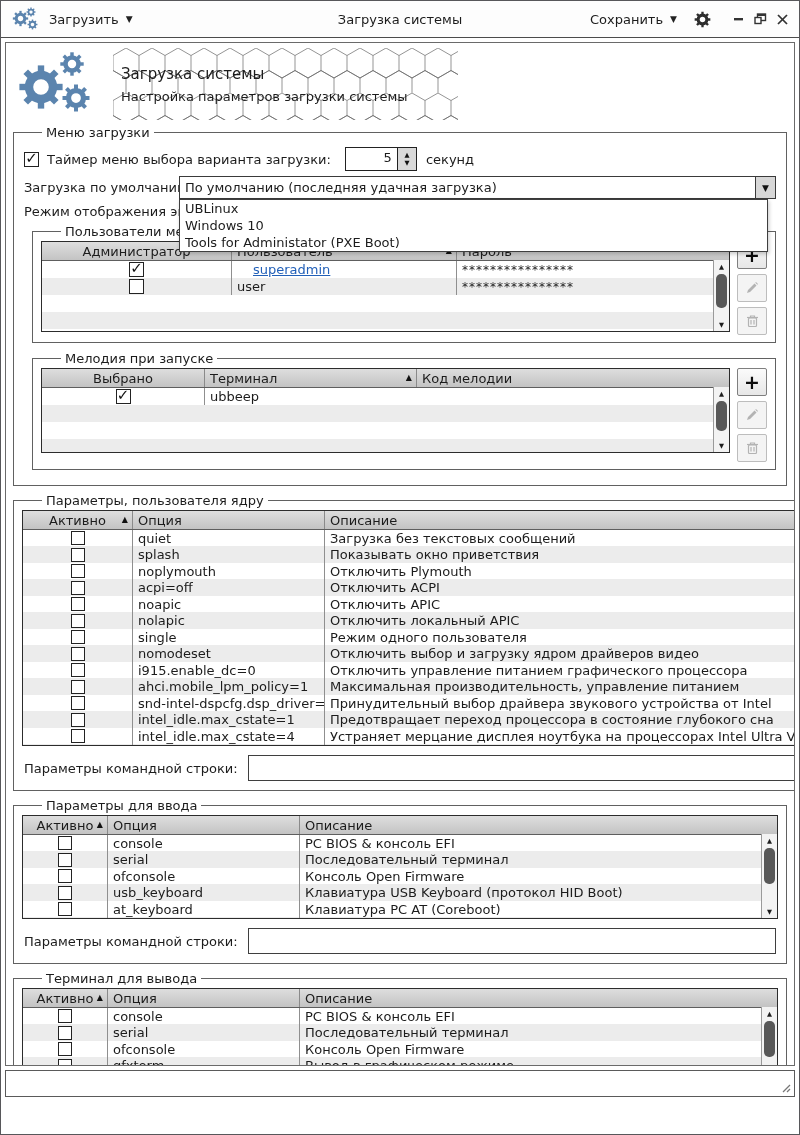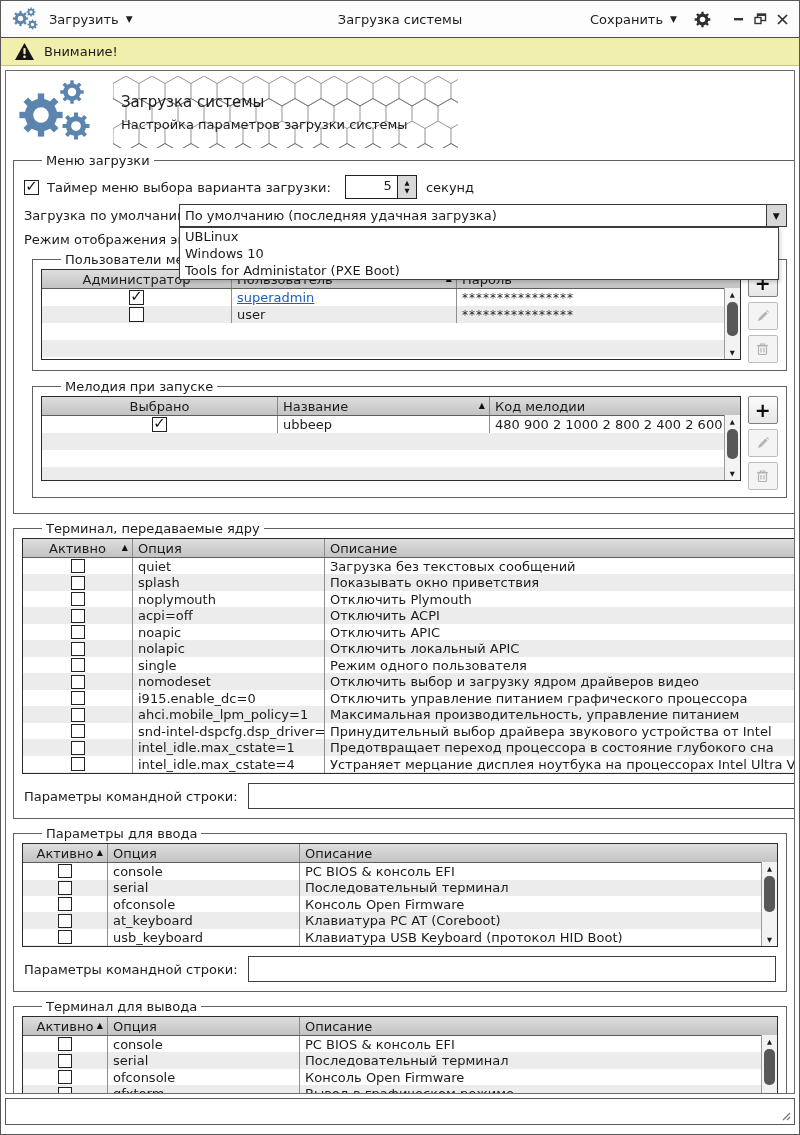--- a/index.html
+++ b/index.html
@@ -62,24 +62,24 @@
   .th.center{justify-content:center;}
   .sort{position:absolute;right:4px;top:4px;font-size:8px;color:#111;}
   .tbody{position:relative;}
   .trow{display:flex;height:17px;align-items:stretch;}
   .td{padding:0 5px;display:flex;align-items:center;border-right:1px solid #8f8f8f;box-sizing:border-box;overflow:hidden;white-space:nowrap;}
   .td:last-child{border-right:none;}
   .td.center{justify-content:center;}
   .stripe17{background:repeating-linear-gradient(to bottom,#fff 0 17px,#ececec 17px 34px);}
   .stripe165{background:repeating-linear-gradient(to bottom,#fff 0 16.5px,#ececec 16.5px 33px);}
   .u-c1{width:190px;}.u-c2{width:225px;}.u-c3{flex:1;}
-  .m-c1{width:236px;}.m-c2{width:212px;}.m-c3{flex:1;}
+  .m-c1{width:163px;}.m-c2{width:212px;}.m-c3{flex:1;}
   .k-c1{width:110px;}.k-c2{width:192px;}.k-c3{flex:1;}
   .t-c1{width:85px;}.t-c2{width:192px;}.t-c3{flex:1;}
-  .userlink{color:#2260b8;text-decoration:underline;}
+  .userlink{color:#2260b8;text-decoration:underline;margin-left:16px;}
   .stars{letter-spacing:1px;font-size:12px;}
 
   
   .vscroll{position:absolute;top:18px;bottom:0;right:0;width:15px;background:#f3f3f3;border-left:1px solid #9a9a9a;display:flex;flex-direction:column;z-index:5;}
   .sb-btn{height:13px;display:flex;align-items:center;justify-content:center;font-size:6.5px;color:#1d1d1d;}
   .sb-track{flex:1;position:relative;}
   .sb-thumb{position:absolute;left:2px;right:2px;border-radius:5px;background:#585858;}
 
   
   .btncol{width:30px;display:flex;flex-direction:column;gap:5px;}
@@ -162,28 +162,20 @@
               <g stroke="#333" stroke-width="1.7">
                 <line x1="1" y1="1" x2="10" y2="10"></line>
                 <line x1="10" y1="1" x2="1" y2="10"></line>
               </g>
             </svg>
         </div>
       </div>
     </div>
   </div>
 
-  <div class="warnbar">
-    <svg width="21" height="19" viewBox="0 0 21 19">
-      <path d="M10.5 1 L20 18 H1 Z" fill="#141414"></path>
-      <rect x="9.4" y="6" width="2.2" height="6.2" rx="1" fill="#f1efad"></rect>
-      <circle cx="10.5" cy="14.8" r="1.3" fill="#f1efad"></circle>
-    </svg>
-    <span>Внимание!</span>
-  </div>
 
   <div class="main">
 
     <div class="banner">
       <svg width="84" height="66" viewBox="0 0 84 66" style="color:#5b84ae">
         <use href="#gear" x="2" y="12" width="48" height="48"></use>
         <use href="#gear" x="44" y="0" width="26" height="26"></use>
         <use href="#gear" x="46" y="32" width="30" height="30"></use>
       </svg>
       <div class="banner-text">
@@ -302,36 +294,35 @@
 
       <fieldset class="inner">
         <legend>Мелодия при запуске</legend>
         <div class="twrap">
           <div class="tbl">
             <div class="thead">
               <div class="th center m-c1">
                   <span>Выбрано</span>
                 </div>
               <div class="th m-c2">
-                  <span>Название</span>
+                  <span>Терминал</span>
                   <span class="sort">▲</span>
                 </div>
               <div class="th m-c3">
                   <span>Код мелодии</span>
                 </div>
             </div>
             <div class="tbody stripe17" style="height:64px">
               <div class="trow">
                 <div class="td center m-c1">
                     <span class="cb">
                       <span class="mark">✓</span>
                     </span>
                   </div>
                 <div class="td m-c2">ubbeep</div>
-                <div class="td m-c3">480 900 2 1000 2 800 2 400 2 600 3</div>
               </div>
             </div>
             <div class="vscroll">
               <div class="sb-btn">▲</div>
               <div class="sb-track">
                   <div class="sb-thumb" style="top:1px;height:30px"></div>
                 </div>
               <div class="sb-btn">▼</div>
             </div>
           </div>
@@ -354,21 +345,21 @@
                     <line x1="8" y1="6" x2="8" y2="10.5"></line>
                   </g>
                 </svg>
             </div>
           </div>
         </div>
       </fieldset>
     </fieldset>
 
     <fieldset>
-      <legend>Терминал, передаваемые ядру</legend>
+      <legend>Параметры, пользователя ядру</legend>
       <div class="tbl">
         <div class="thead">
           <div class="th center k-c1">
               <span>Активно</span>
               <span class="sort">▲</span>
             </div>
           <div class="th k-c2">
               <span>Опция</span>
             </div>
           <div class="th k-c3">
@@ -510,29 +501,29 @@
             <div class="td center t-c1">
                 <span class="cb" style="width:12px;height:12px"></span>
               </div>
             <div class="td t-c2">ofconsole</div>
             <div class="td t-c3">Консоль Open Firmware</div>
           </div>
             <div class="trow" style="height:16.5px">
             <div class="td center t-c1">
                 <span class="cb" style="width:12px;height:12px"></span>
               </div>
+            <div class="td t-c2">usb_keyboard</div>
+            <div class="td t-c3">Клавиатура USB Keyboard (протокол HID Boot)</div>
+          </div>
+            <div class="trow" style="height:16.5px">
+            <div class="td center t-c1">
+                <span class="cb" style="width:12px;height:12px"></span>
+              </div>
             <div class="td t-c2">at_keyboard</div>
             <div class="td t-c3">Клавиатура PC AT (Coreboot)</div>
-          </div>
-            <div class="trow" style="height:16.5px">
-            <div class="td center t-c1">
-                <span class="cb" style="width:12px;height:12px"></span>
-              </div>
-            <div class="td t-c2">usb_keyboard</div>
-            <div class="td t-c3">Клавиатура USB Keyboard (протокол HID Boot)</div>
           </div>
           </div>
         <div class="vscroll">
           <div class="sb-btn">▲</div>
           <div class="sb-track">
               <div class="sb-thumb" style="top:1px;height:36px"></div>
             </div>
           <div class="sb-btn">▼</div>
         </div>
       </div>

